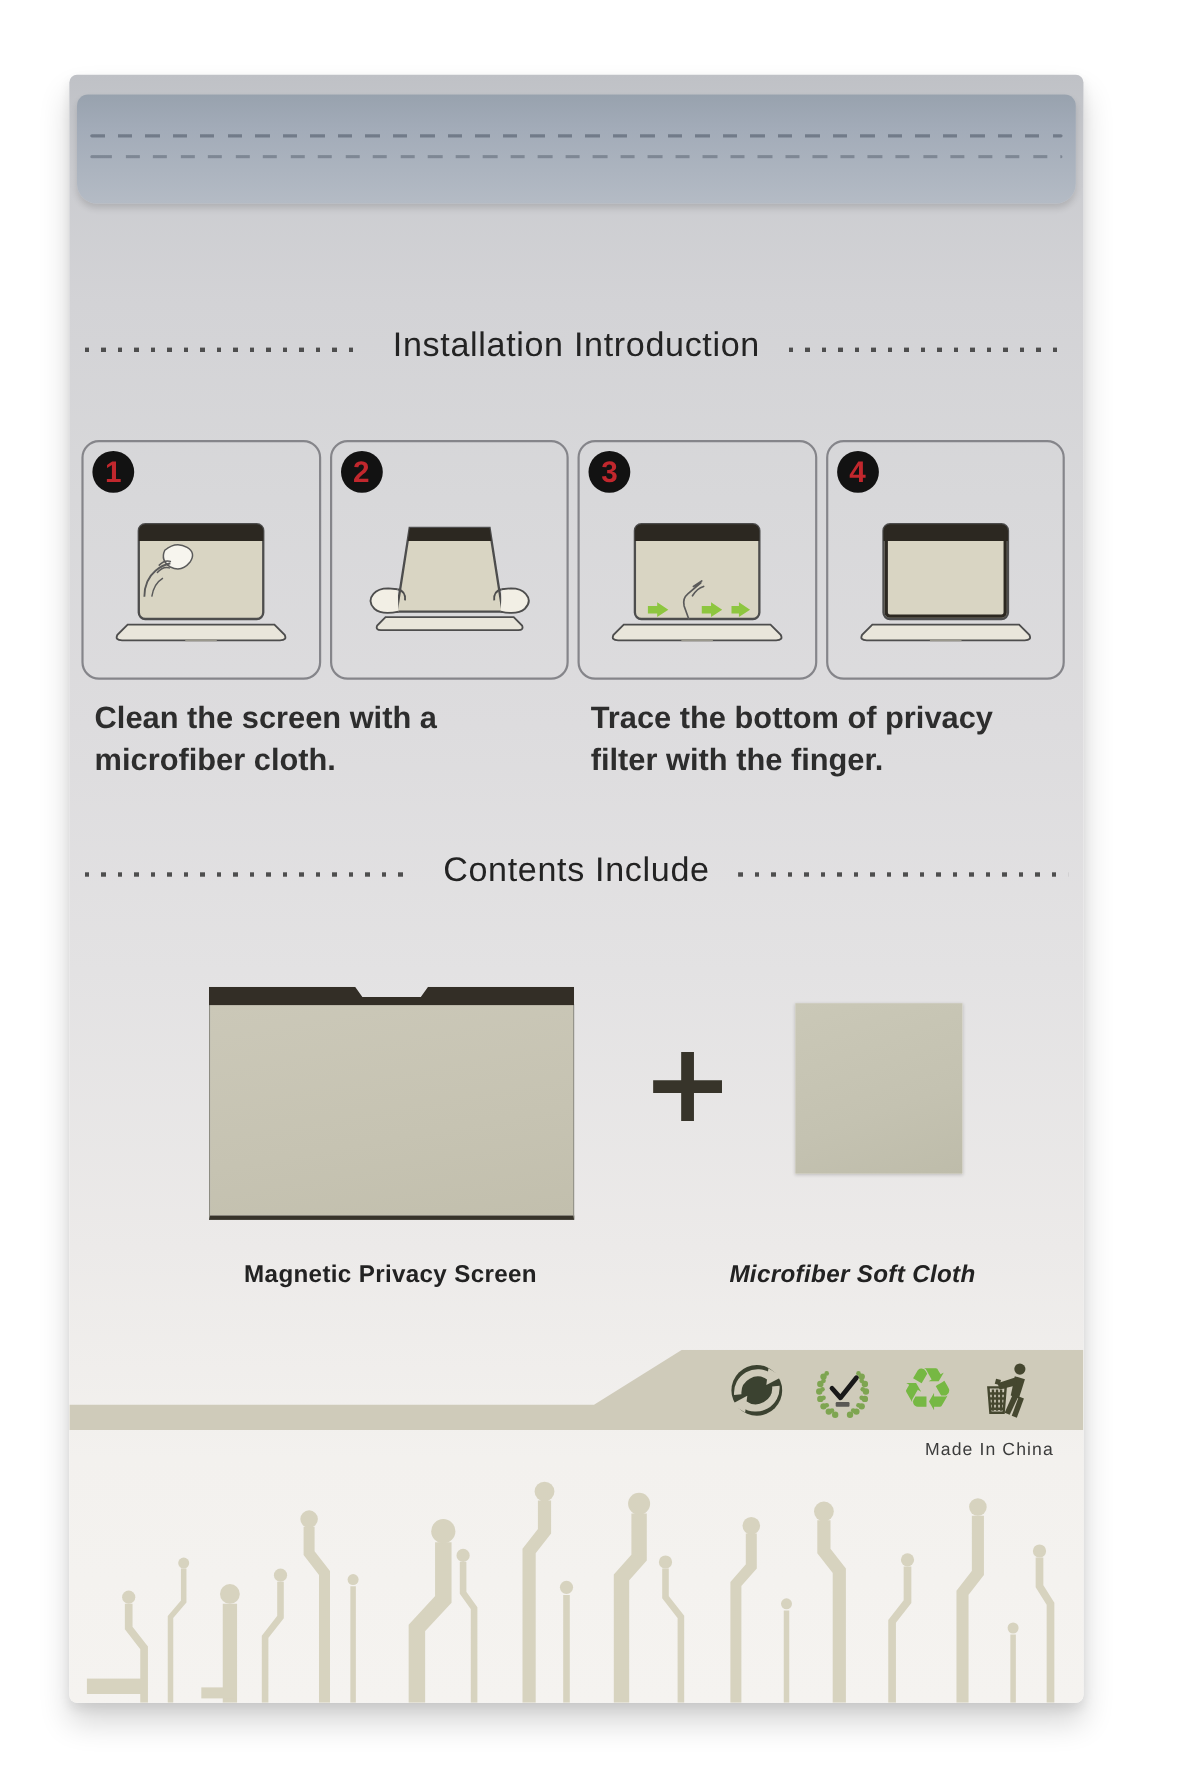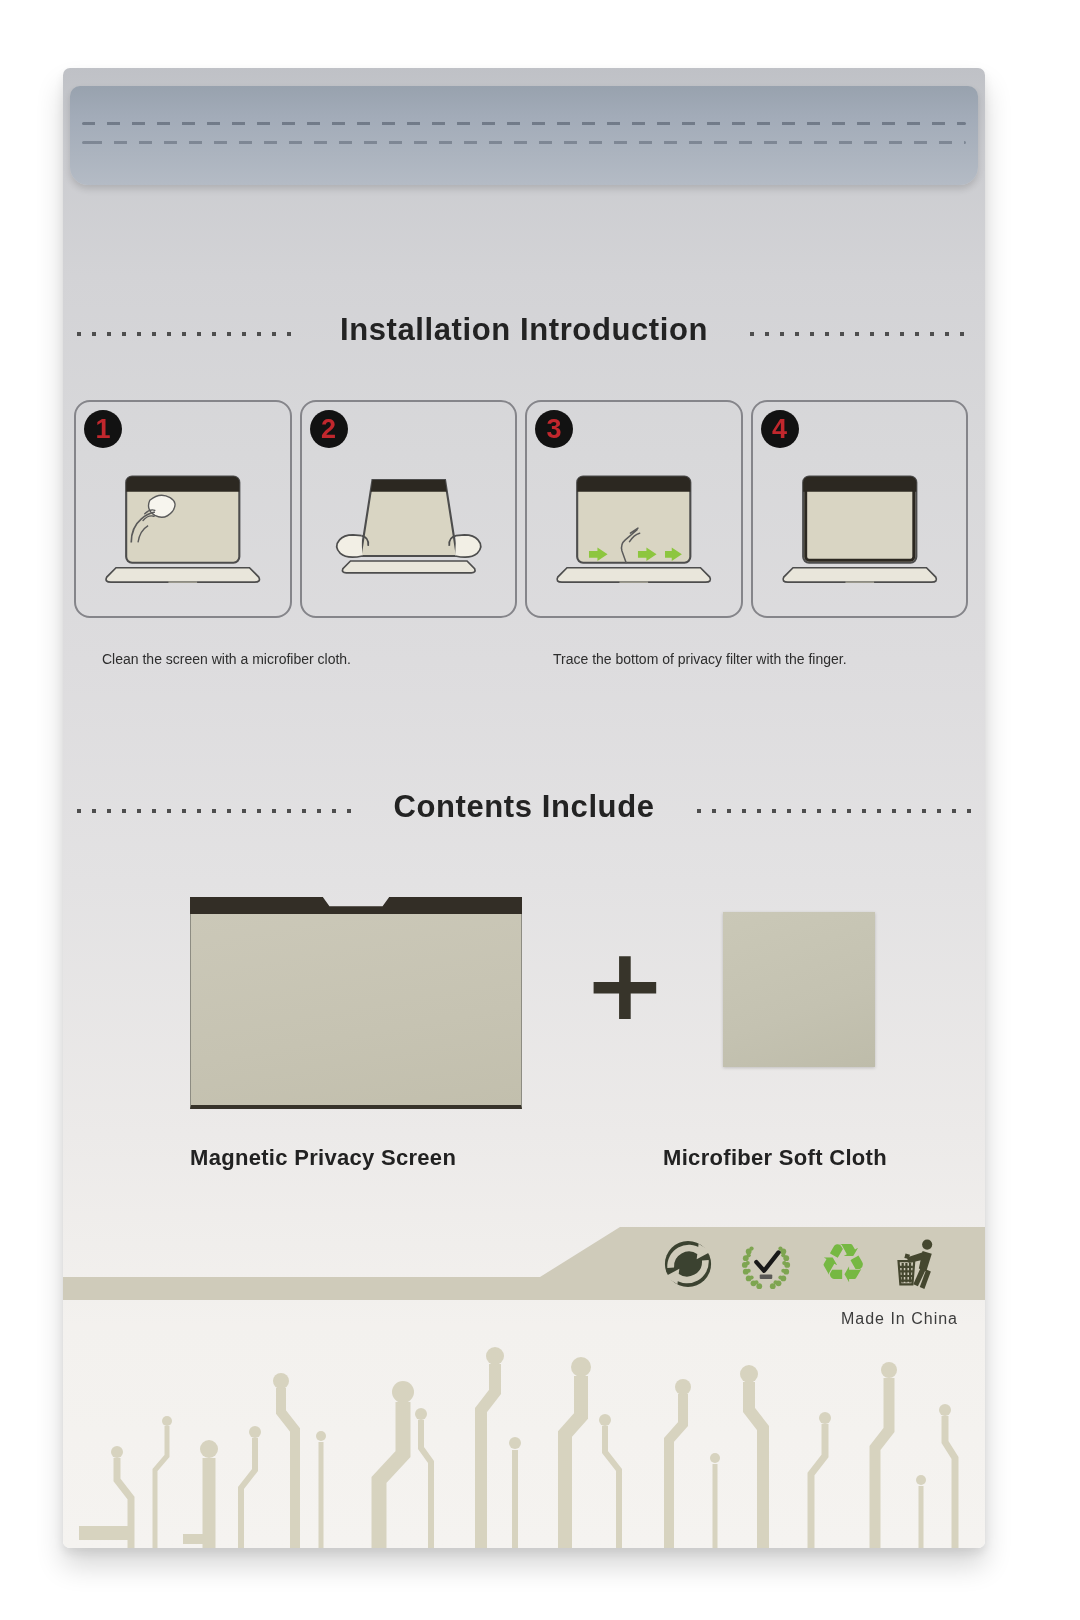--- a/index.html
+++ b/index.html
@@ -22,51 +22,51 @@
   }
   .zip-line{position:absolute;left:12px;right:12px;height:3px;border-radius:2px;
     background:repeating-linear-gradient(90deg,rgba(72,82,97,.55) 0 13px,rgba(0,0,0,0) 13px 25px);}
   .z1{top:36px;}
   .z2{top:55px;opacity:.8;background-position:7px 0;}
   .section-title{position:absolute;left:14px;right:14px;display:flex;align-items:center;gap:26px;}
   .t1{top:228px;}
   .t2{top:705px;}
   .dotline{flex:1;height:4px;margin-top:8px;
     background:repeating-linear-gradient(90deg,#4e4e4e 0 4px,rgba(0,0,0,0) 4px 15px);}
-  .title{font-size:31px;font-weight:bold;color:#232323;margin:16px;letter-spacing:.6px;white-space:nowrap;text-align:center;}
+  .title{font-size:31px;font-weight:normal;color:#232323;margin:0;letter-spacing:.6px;white-space:nowrap;text-align:center;}
   .steps{position:absolute;left:11px;top:332px;width:894px;height:218px;display:flex;gap:8px;}
   .step-box{position:relative;flex:1;border:2px solid #85858a;border-radius:16px;}
   .badge{position:absolute;left:8px;top:8px;width:38px;height:38px;border-radius:50%;
     background:#121212;display:flex;align-items:center;justify-content:center;}
   .badge span{color:#c1272d;font-size:27px;font-weight:bold;line-height:1;}
   .illus{position:absolute;left:6px;right:6px;bottom:6px;height:152px;width:calc(100% - 12px);}
   .captions{position:absolute;left:11px;top:566px;width:894px;display:flex;gap:8px;}
-  .caption{flex:1;margin:16px;padding:0 6px 0 12px;font-size:14px;line-height:1.36;color:#2d2d2d;}
+  .caption{flex:1;margin:0;padding:0 6px 0 12px;font-size:28px;line-height:1.36;color:#2d2d2d;font-weight:bold;}
   .privacy-screen{
     position:absolute;left:127px;top:845px;width:330px;height:192px;
     background:linear-gradient(170deg,#cbc8b8 0%,#c6c3b2 60%,#c2bfad 100%);
     border-bottom:4px solid #37332a;border-left:1px solid #8d8c82;border-right:1px solid #8d8c82;
   }
   .ps-top{
     position:absolute;left:-1px;right:-1px;top:-16px;height:17px;background:#332e26;
     clip-path:polygon(0 0,40% 0,42% 55%,58% 55%,60% 0,100% 0,100% 100%,0 100%);
   }
   .plus{
     position:absolute;left:512px;top:867px;width:100px;height:100px;
     display:flex;align-items:center;justify-content:center;
     font-family:"DejaVu Sans",sans-serif;font-size:100px;font-weight:900;color:#37342a;line-height:1;
   }
   .cloth{
     position:absolute;left:660px;top:844px;width:152px;height:155px;
     background:linear-gradient(160deg,#cac8b7 0%,#c4c2b1 60%,#bebcaa 100%);
     box-shadow:0 1px 3px rgba(0,0,0,.18);
   }
   .item-label{position:absolute;top:1077px;font-size:22px;font-weight:bold;color:#222;letter-spacing:.3px;}
-  .l1{left:127px;width:330px;text-align:left;}
-  .l2{left:582px;width:260px;text-align:center;}
+  .l1{left:127px;width:330px;text-align:center;}
+  .l2{left:582px;width:260px;text-align:center;font-style:italic;}
   .eco-band{
     position:absolute;left:0;top:1159px;width:922px;height:73px;background:#cfcbba;
     clip-path:polygon(0 50px,477px 50px,557px 0,922px 0,922px 73px,0 73px);
   }
   .eco-icons{position:absolute;top:1168px;left:600px;height:56px;display:flex;gap:26px;align-items:center;}
   .recycle-glyph{font-family:"DejaVu Sans",sans-serif;font-size:54px;line-height:1;color:#76b843;}
   .origin{position:absolute;top:1242px;right:27px;font-size:16px;color:#3c3c3c;letter-spacing:1px;}
   .circuit{position:absolute;left:0;bottom:0;width:922px;height:218px;}
 </style>
 </head>

